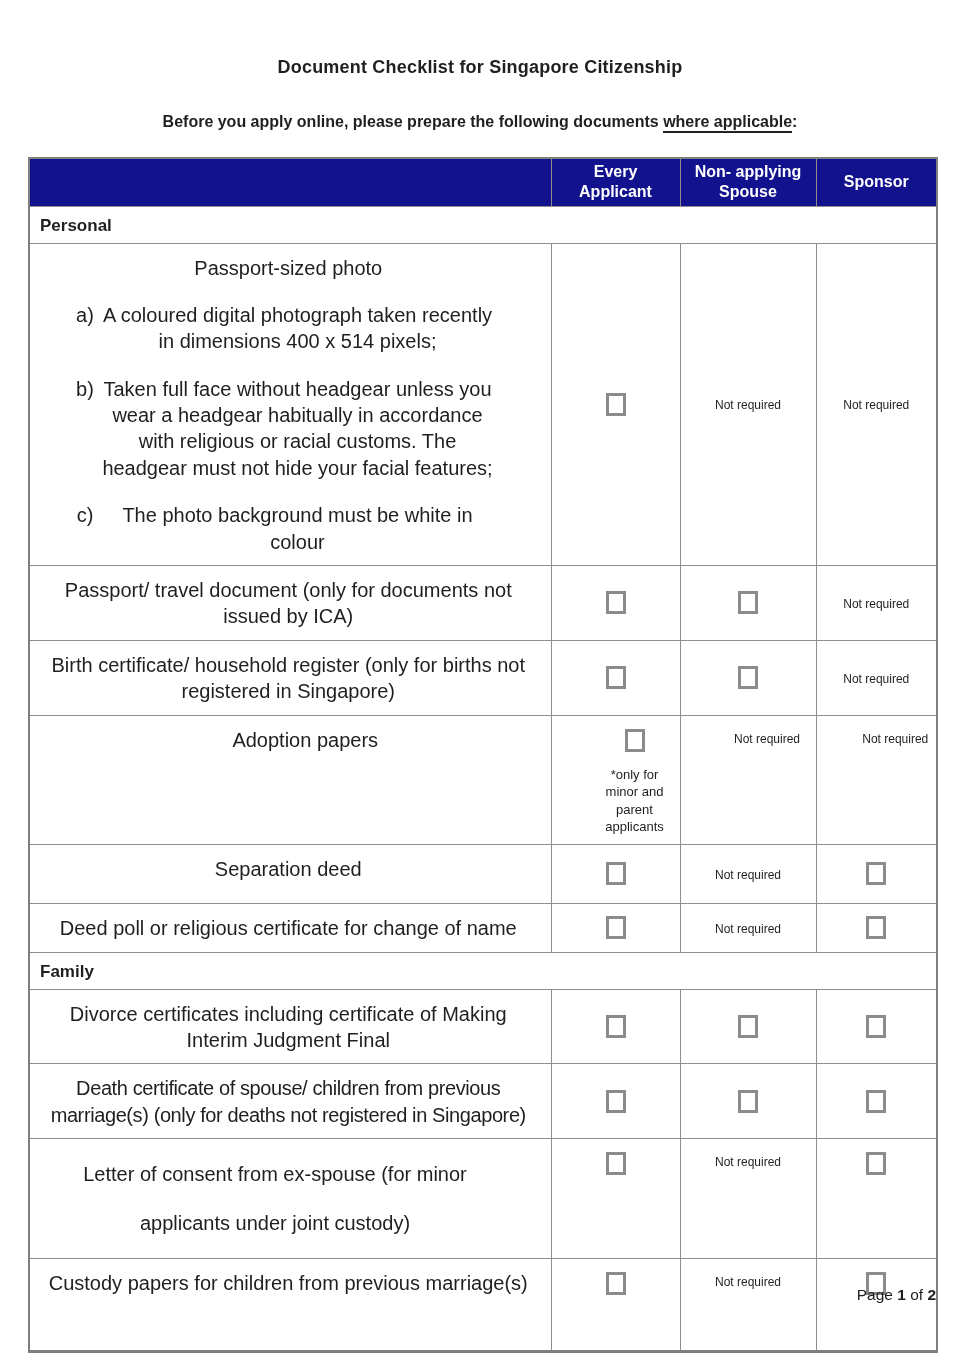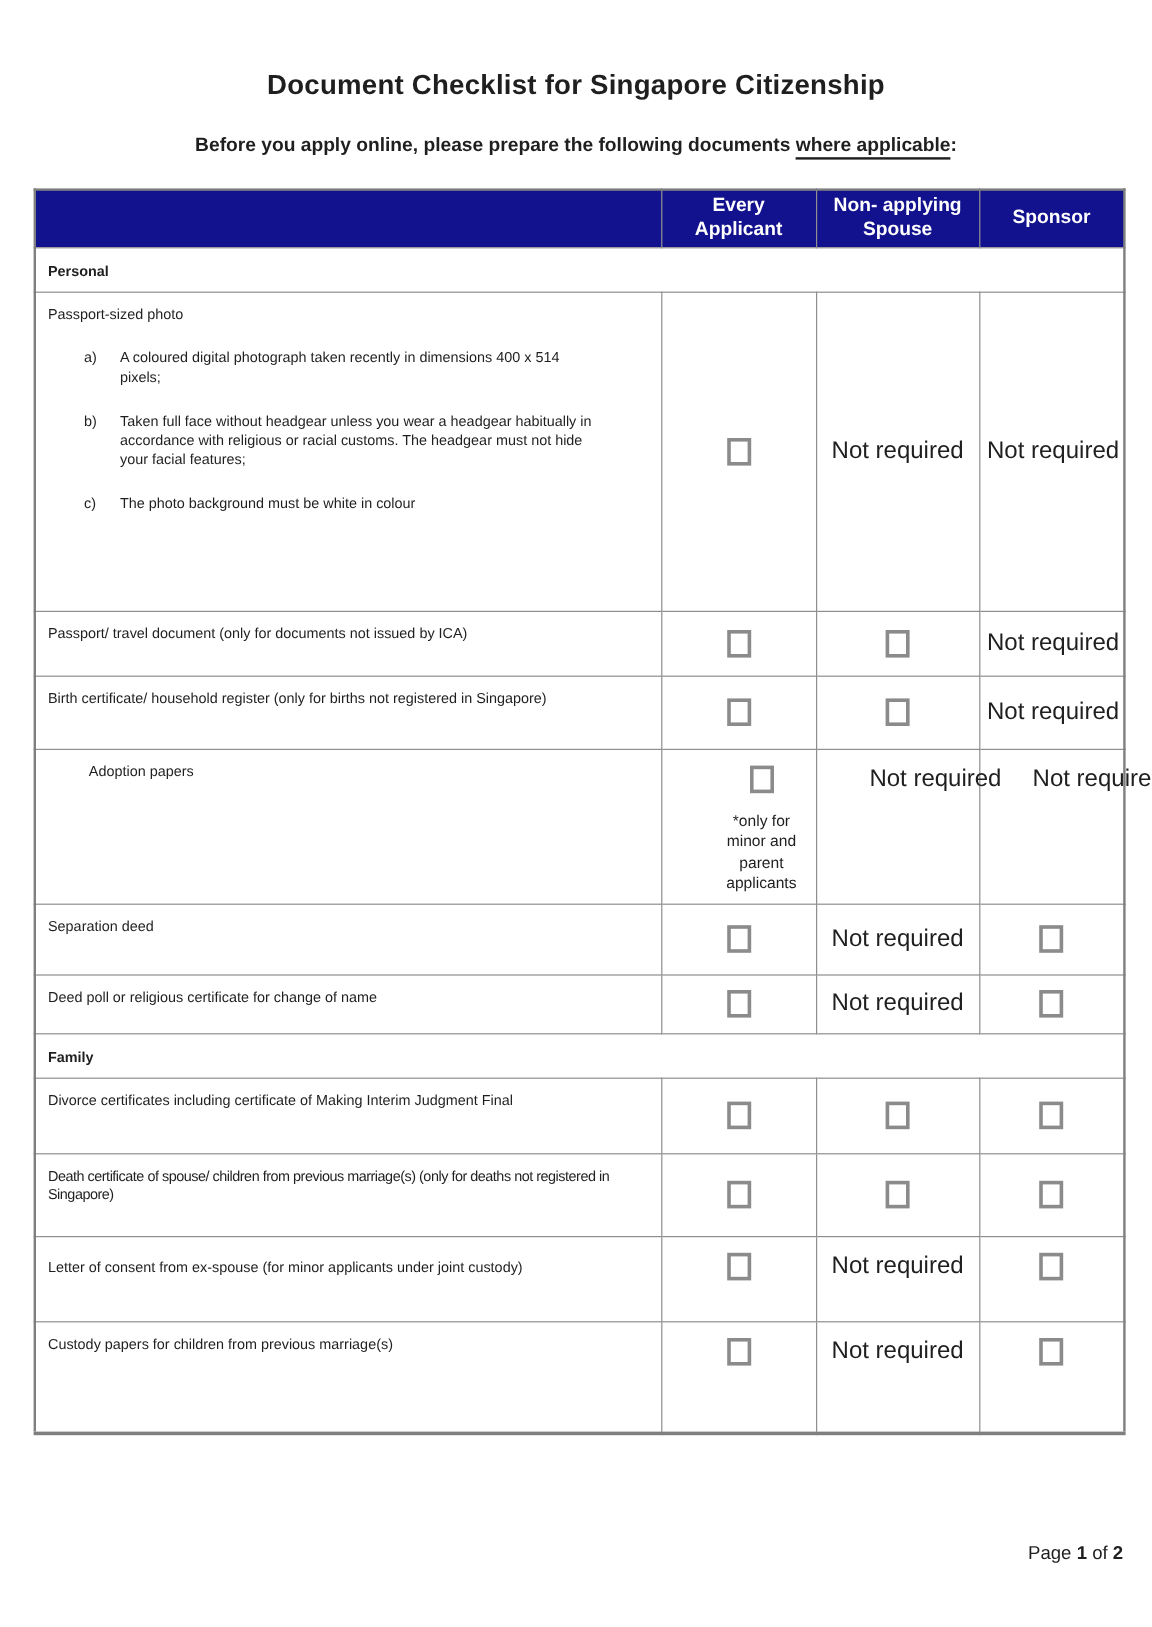--- a/index.html
+++ b/index.html
@@ -21,21 +21,21 @@
     position:relative;
     width:960px;
     height:1356px;
     background:#FFFFFF;
     overflow:hidden;
   }
   .doc-title{
     position:absolute;
     top:57px;left:0;right:0;
     text-align:center;
-    font-size:23px;
+    font-size:18px;
     font-weight:bold;
     letter-spacing:0.2px;
   }
   .doc-intro{
     position:absolute;
     top:113px;left:0;right:0;
     text-align:center;
     font-size:16px;
     font-weight:bold;
   }
@@ -62,31 +62,32 @@
     color:var(--header-fg);
     font-size:16px;
     font-weight:bold;
     text-align:center;
     vertical-align:middle;
     height:48px;
     padding:3px 6px;
     line-height:1.25;
   }
   td.section-cell{
-    font-size:12px;
+    font-size:17px;
     font-weight:bold;
     height:37px;
     padding:6px 10px 4px 10px;
     vertical-align:middle;
   }
   td.doc-cell{
     vertical-align:top;
     padding:11px 14px 10px 10px;
-    font-size:12px;
+    font-size:20px;
     line-height:1.32;
+    text-align:center;
   }
   td.value-cell{
     text-align:center;
     vertical-align:middle;
     padding:4px 6px;
   }
   .doc-label{max-width:500px;}
   .sub-item{
     display:flex;
     margin:21px 0 0 30px;
@@ -99,21 +100,21 @@
   }
   .checkbox{
     display:inline-block;
     width:20px;
     height:23px;
     border:3px solid var(--checkbox-border);
     background:#FFFFFF;
     vertical-align:middle;
   }
   .not-required{
-    font-size:20px;
+    font-size:12px;
     white-space:nowrap;
   }
   .checkbox-note{
     font-size:13px;
     line-height:1.35;
     margin:14px auto 0 auto;
     max-width:102px;
   }
   
   .row-passport-photo>td{height:266px;}

